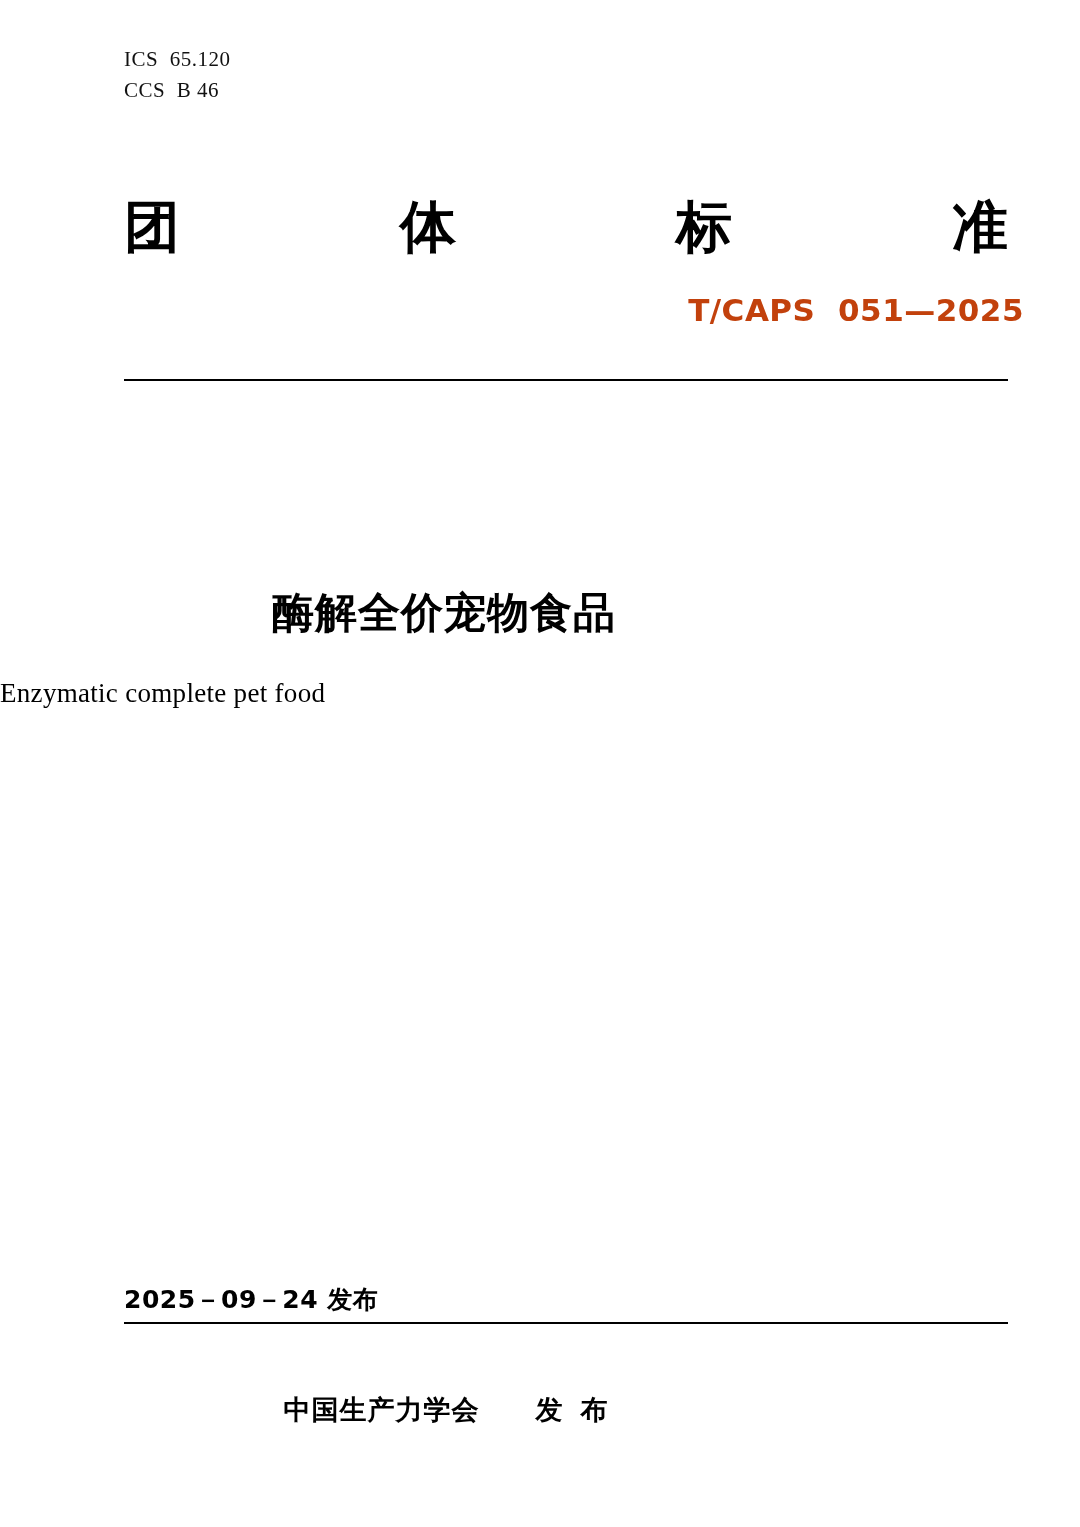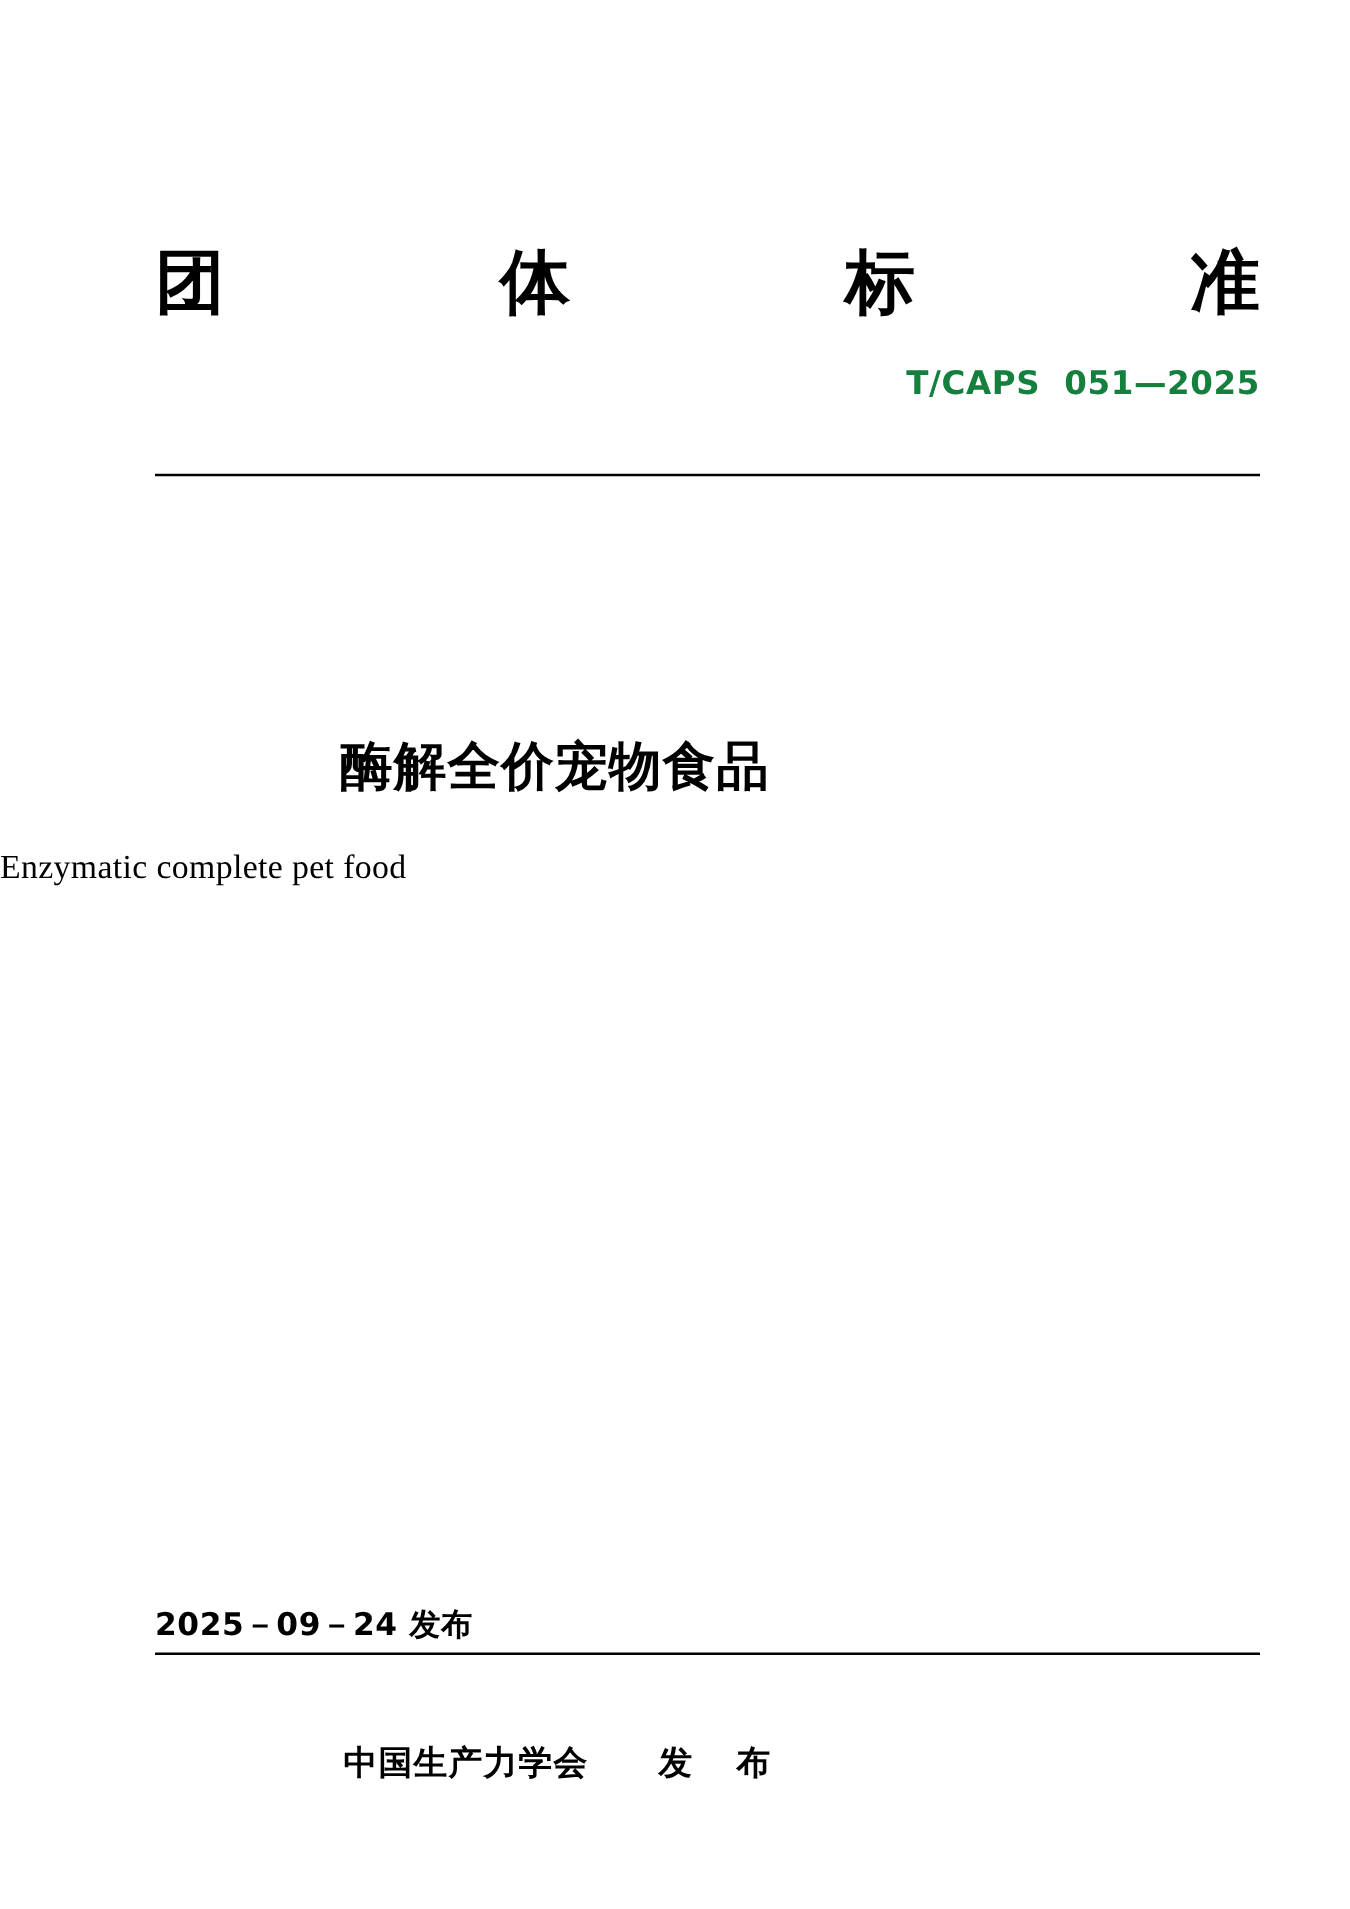--- a/index.html
+++ b/index.html
@@ -50,27 +50,27 @@
     line-height: 62px;
     color: #000;
   }
   .std-title span {
     display: inline-block;
   }
 
   
   .std-number {
     position: absolute;
-    right: 72px;
+    right: 56px;
     top: 292px;
     font-family: "DejaVu Sans", sans-serif;
     font-weight: 700;
-    font-size: 26px;
+    font-size: 31px;
     letter-spacing: 0.5px;
-    color: #15803d;
+    color: #c2410c;
     white-space: pre;
   }
 
   
   .rule-top {
     position: absolute;
     left: 124px;
     top: 379px;
     width: 884px;
     height: 2px;
@@ -125,33 +125,37 @@
     white-space: pre;
   }
 
   
   .publisher {
     position: absolute;
     left: 0;
     top: 1392px;
     width: 892px;
     text-align: center;
-    font-family: Liberation Mono, monospace;
+    font-family: Liberation Sans, sans-serif;
     font-weight: 700;
     font-size: 27px;
     letter-spacing: 1px;
     color: #000;
     white-space: pre;
   }
 </style>
 </head>
 <body>
 
 <div class="page">
 
+  <div class="codes">
+    <div class="code-line">ICS  65.120</div>
+    <div class="code-line">CCS  B 46</div>
+  </div>
 
   <div class="std-title">
     <span>团</span>
     <span>体</span>
     <span>标</span>
     <span>准</span>
   </div>
 
   <div class="std-number">T/CAPS  051—2025</div>
 

